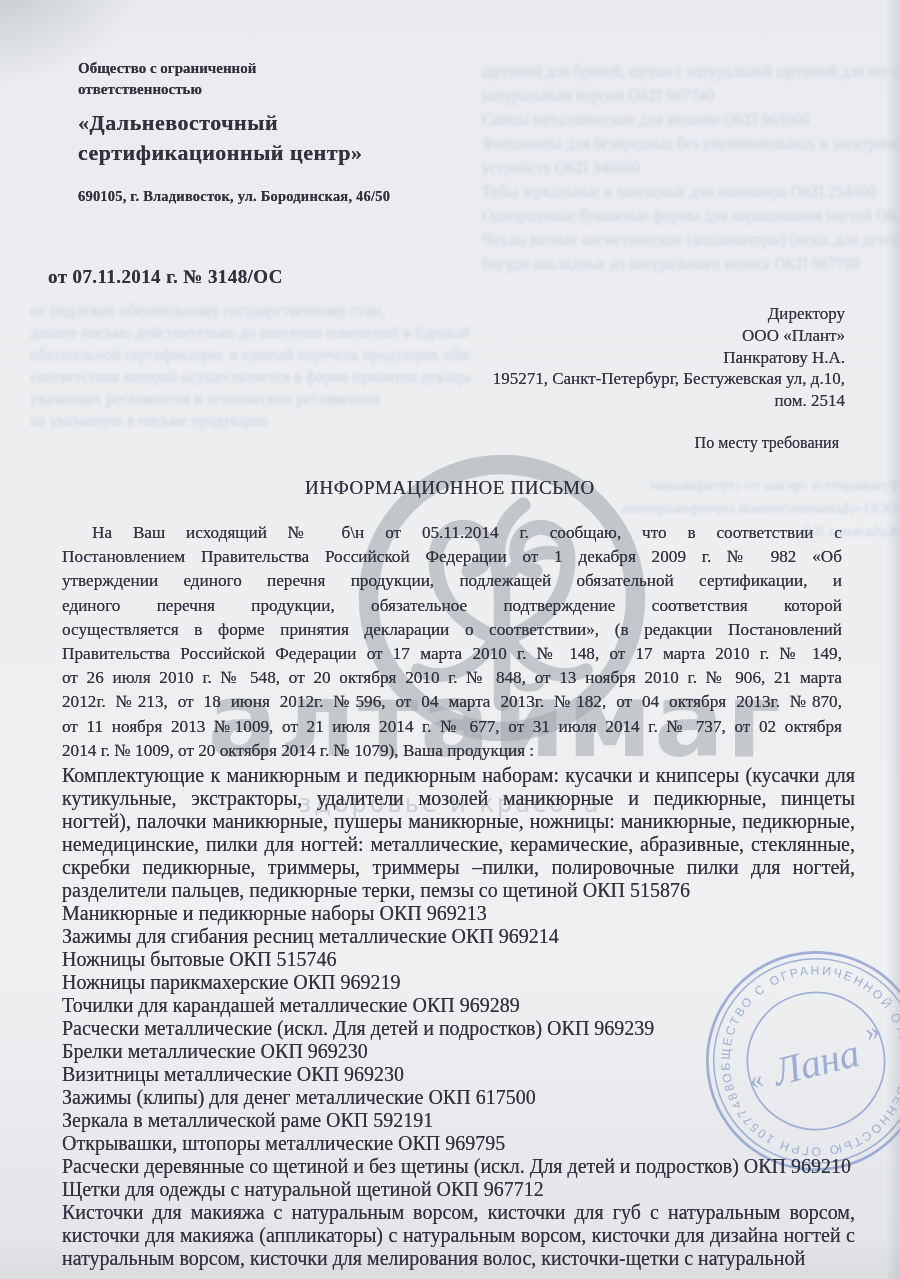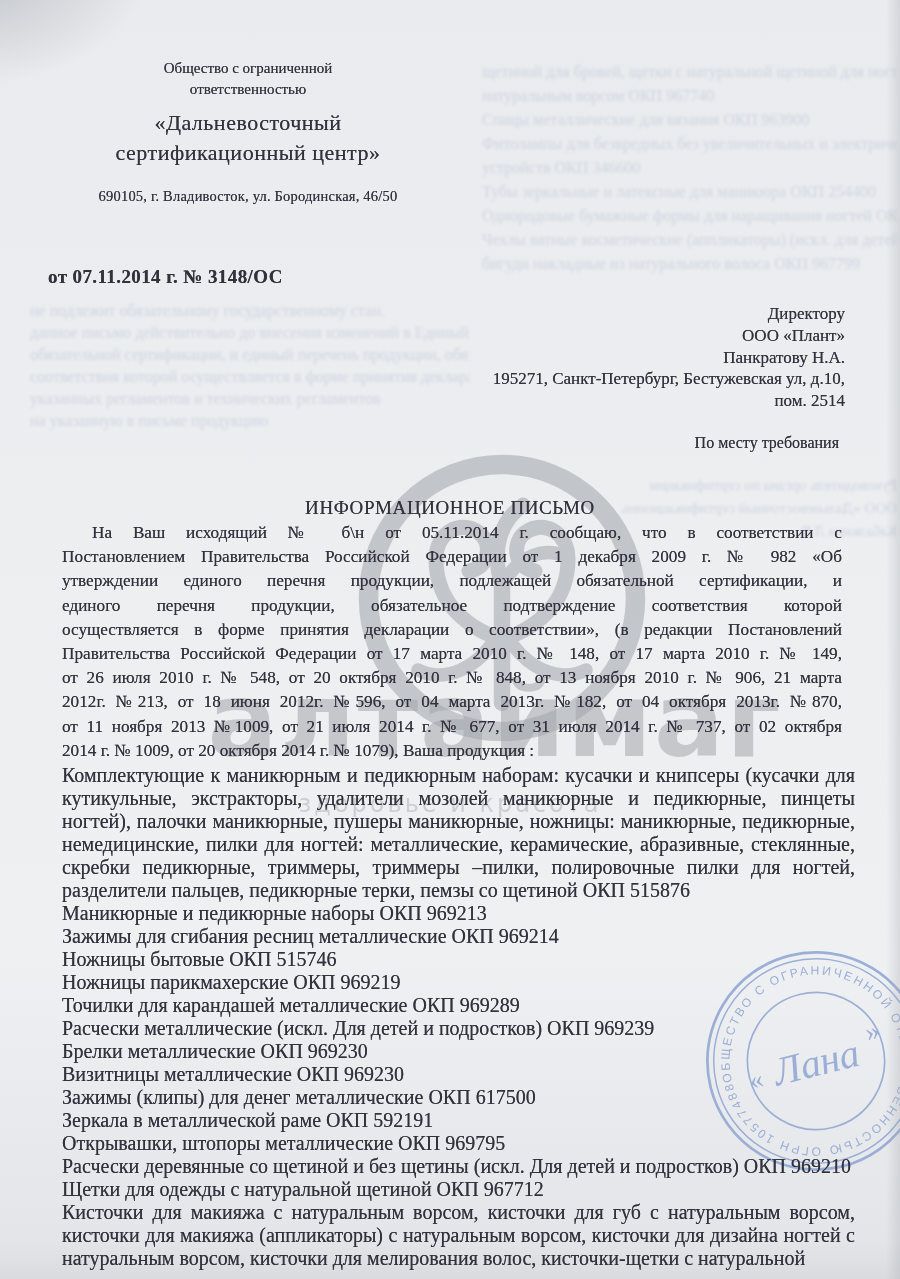--- a/index.html
+++ b/index.html
@@ -35,29 +35,29 @@
   .wm-tagline{position:absolute;left:130px;top:790px;width:640px;text-align:center;
     font-family:"DejaVu Sans", sans-serif;font-size:24px;letter-spacing:3px;
     color:#b0b4b9;opacity:.55;}
 
   
   .stamp{position:absolute;left:700px;top:945px;width:232px;height:232px;
          transform:rotate(-14deg);opacity:.85;}
 
   
   .ink{position:absolute;text-shadow:0 0 .6px rgba(40,40,62,.75);}
-  .letterhead{left:78px;top:58px;width:340px;text-align:center;font-weight:normal;z-index:3;}
+  .letterhead{left:78px;top:58px;width:340px;text-align:left;font-weight:bold;z-index:3;}
   .lh-org{font-size:15px;line-height:21px;}
   .lh-name{font-size:22px;line-height:30px;margin-top:8px;letter-spacing:.5px;}
   .lh-body{font-size:13.5px;line-height:16px;margin-top:9px;}
   .lh-addr{font-size:14.5px;margin-top:20px;letter-spacing:.2px;}
   .refline{left:48px;top:266px;font-weight:bold;font-size:19px;letter-spacing:.4px;}
   .recipient{right:55px;top:303px;width:520px;text-align:right;font-size:17px;line-height:21.8px;}
   .delivery{right:61px;top:434px;font-size:16px;}
-  .title{left:0;top:497px;width:900px;text-align:center;font-size:19px;letter-spacing:.6px;}
+  .title{left:0;top:477px;width:900px;text-align:center;font-size:19px;letter-spacing:.6px;}
   .bodytext{left:62px;top:521px;width:780px;font-size:17.2px;line-height:24.2px;}
   .bodytext .jl{text-align:justify;text-align-last:justify;}
   .bodytext .jl.end{text-align-last:left;}
   .bodytext .indent{text-indent:30px;}
   .products{left:62px;top:764px;width:793px;font-size:20px;line-height:23px;}
   .products .jl{text-align:justify;text-align-last:justify;}
   .products .jl.end{text-align-last:left;}
   .z2{z-index:2;}
 </style>
 </head>

